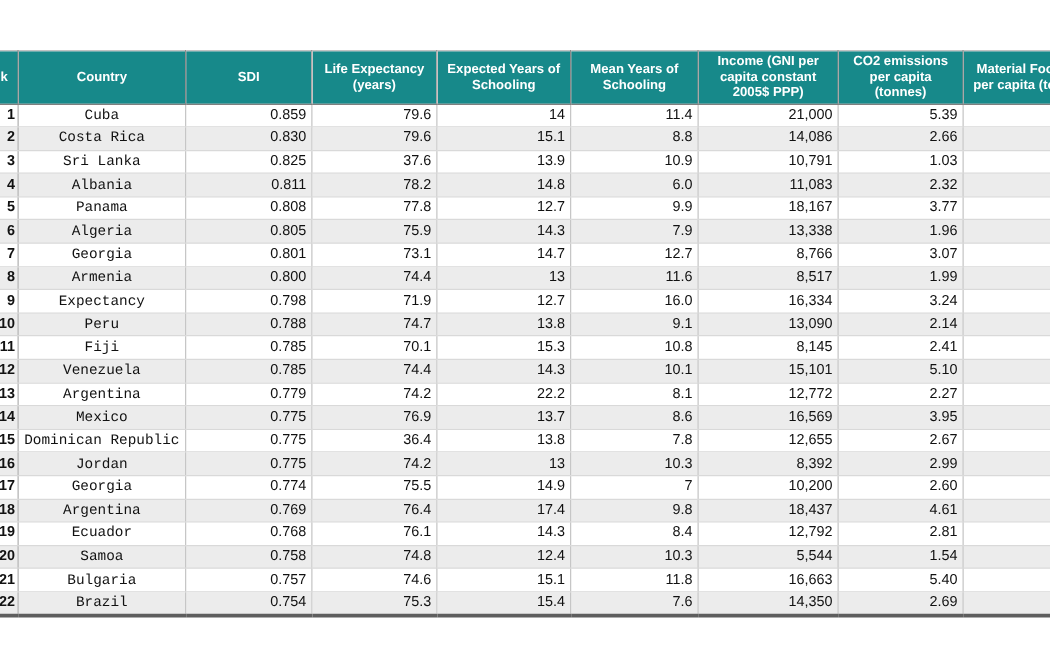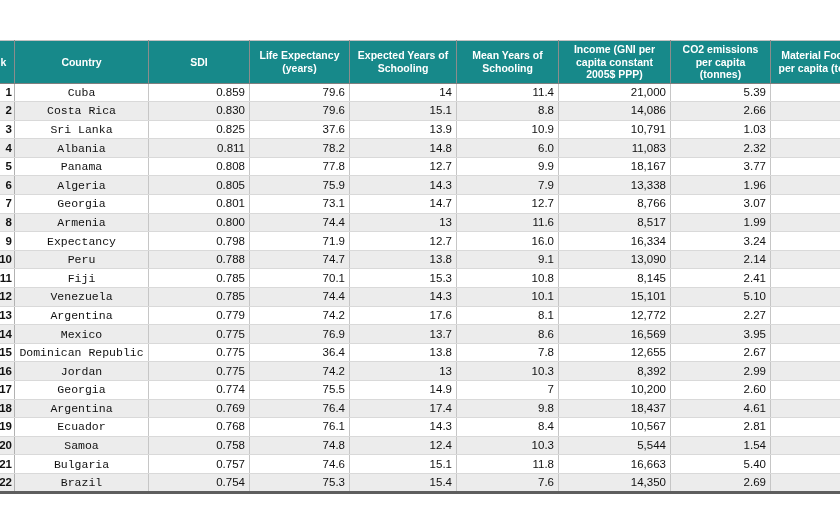--- a/index.html
+++ b/index.html
@@ -230,21 +230,21 @@
           <td class="align-right cell-mean_schooling">10.1</td>
           <td class="align-right cell-income">15,101</td>
           <td class="align-right cell-co2">5.10</td>
           <td class="align-right cell-material_footprint"></td>
         </tr>
         <tr>
           <td class="align-right cell-rank">13</td>
           <td class="align-left cell-country">Argentina</td>
           <td class="align-right cell-sdi">0.779</td>
           <td class="align-right cell-life_expectancy">74.2</td>
-          <td class="align-right cell-expected_schooling">17.6</td>
+          <td class="align-right cell-expected_schooling">22.2</td>
           <td class="align-right cell-mean_schooling">8.1</td>
           <td class="align-right cell-income">12,772</td>
           <td class="align-right cell-co2">2.27</td>
           <td class="align-right cell-material_footprint"></td>
         </tr>
         <tr>
           <td class="align-right cell-rank">14</td>
           <td class="align-left cell-country">Mexico</td>
           <td class="align-right cell-sdi">0.775</td>
           <td class="align-right cell-life_expectancy">76.9</td>
@@ -298,21 +298,21 @@
           <td class="align-right cell-co2">4.61</td>
           <td class="align-right cell-material_footprint"></td>
         </tr>
         <tr>
           <td class="align-right cell-rank">19</td>
           <td class="align-left cell-country">Ecuador</td>
           <td class="align-right cell-sdi">0.768</td>
           <td class="align-right cell-life_expectancy">76.1</td>
           <td class="align-right cell-expected_schooling">14.3</td>
           <td class="align-right cell-mean_schooling">8.4</td>
-          <td class="align-right cell-income">10,567</td>
+          <td class="align-right cell-income">12,792</td>
           <td class="align-right cell-co2">2.81</td>
           <td class="align-right cell-material_footprint"></td>
         </tr>
         <tr>
           <td class="align-right cell-rank">20</td>
           <td class="align-left cell-country">Samoa</td>
           <td class="align-right cell-sdi">0.758</td>
           <td class="align-right cell-life_expectancy">74.8</td>
           <td class="align-right cell-expected_schooling">12.4</td>
           <td class="align-right cell-mean_schooling">10.3</td>

